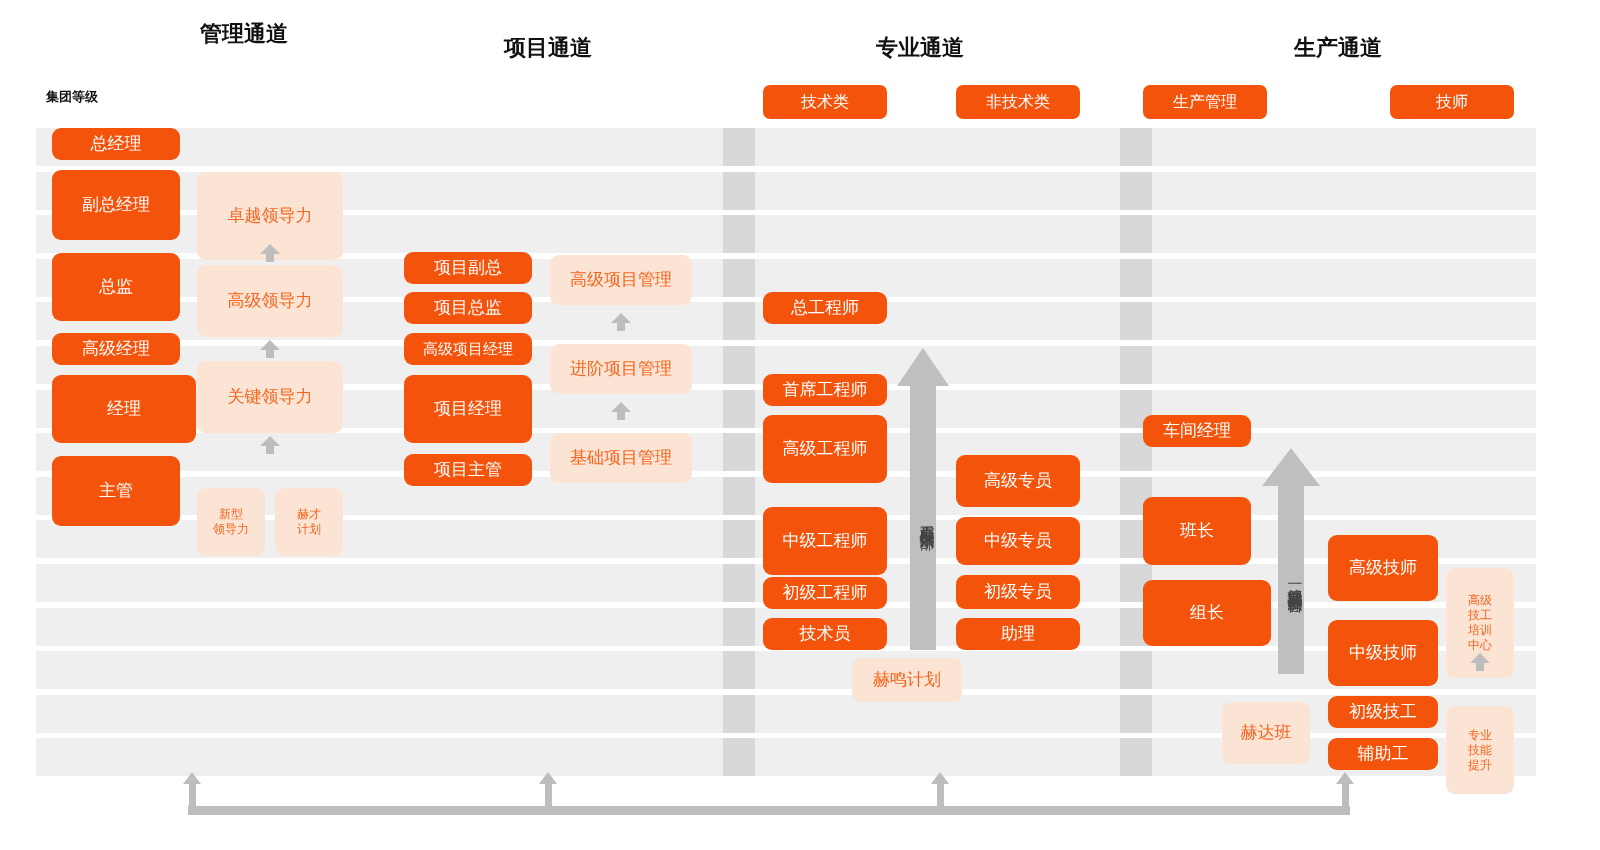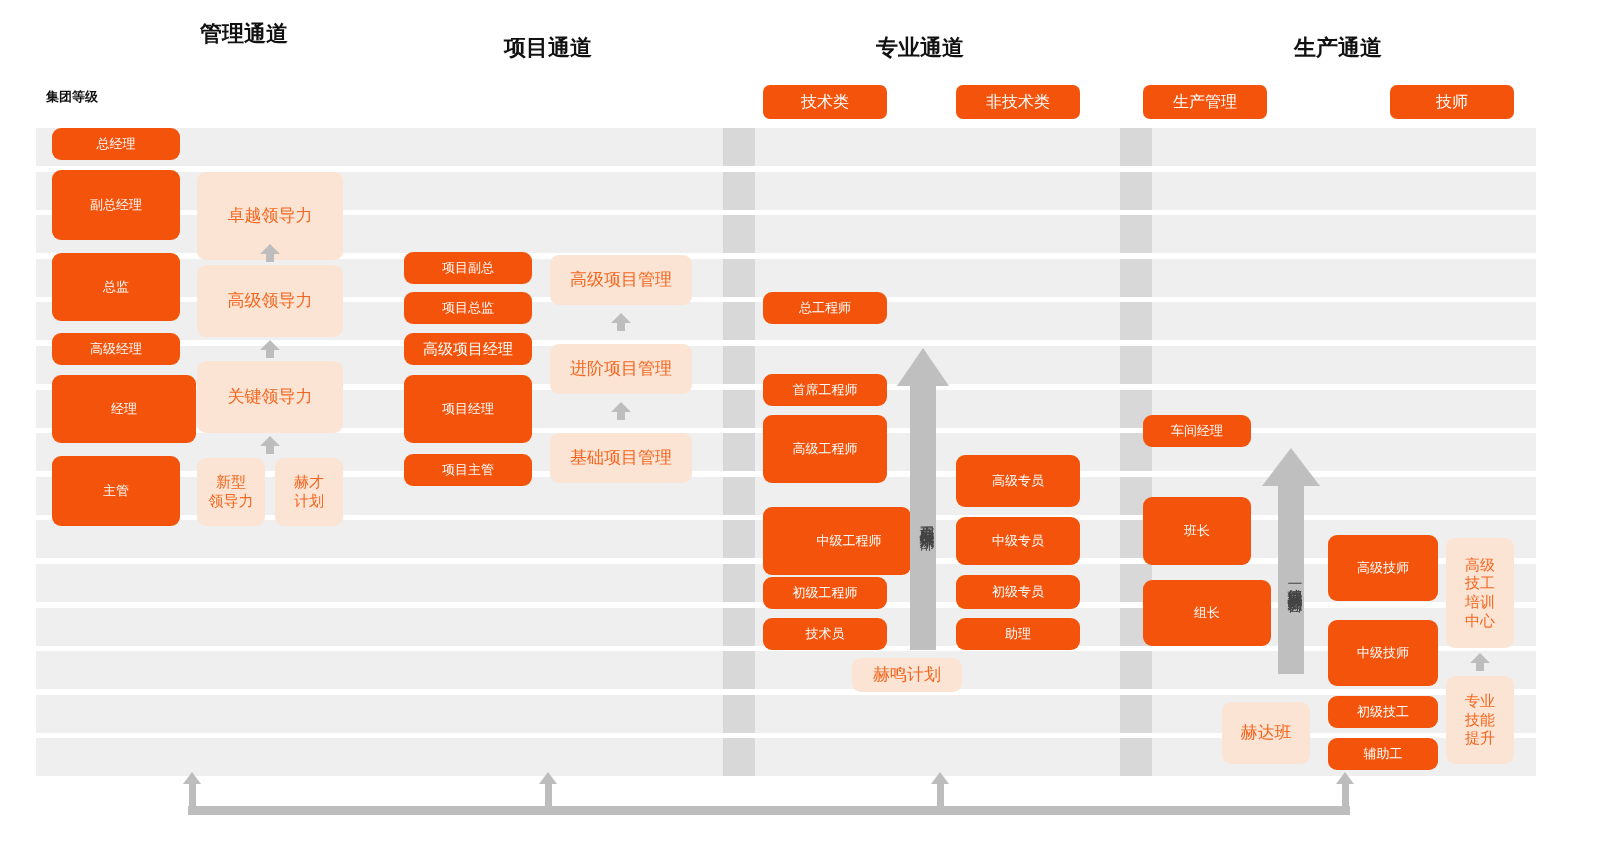--- a/index.html
+++ b/index.html
@@ -17,28 +17,28 @@
   
   .cat-pill{position:absolute;height:34px;border-radius:7px;background:#F4530B;
             color:#fff;font-size:16px;display:flex;align-items:center;
             justify-content:center;white-space:nowrap;}
   .band-seg{position:absolute;background:#EFEFEF;height:38px;}
   .divider{position:absolute;background:#D8D8D8;width:32px;height:38px;}
 
   
   .job{position:absolute;background:#F4530B;border-radius:9px;color:#fff;
        display:flex;align-items:center;justify-content:center;
-       font-size:13px;white-space:nowrap;line-height:1.2;text-align:center;}
+       font-size:17px;white-space:nowrap;line-height:1.2;text-align:center;}
   .job.small{font-size:15px;}
 
   
   .prog{position:absolute;background:#FCE4D4;border-radius:9px;color:#F4661F;
         display:flex;align-items:center;justify-content:center;
         font-size:17px;text-align:center;line-height:1.25;}
-  .prog.small{font-size:15px;}
+  .prog.small{font-size:12px;margin-top:30px;}
   .prog.stack{flex-direction:column;}
 
   
   .uparrow{position:absolute;width:22px;height:20px;}
   .uparrow svg{display:block;}
 
   
   .bigarrow{position:absolute;}
   .bigarrow .shaft{position:absolute;background:#BFBFBF;}
   .bigarrow .head{position:absolute;width:0;height:0;}
@@ -199,36 +199,36 @@
   <div class="uparrow" style="left:610px;top:401px;">
     <svg width="22" height="20" viewBox="0 0 22 20">
         <polygon points="11,1 21,11 15,11 15,19 7,19 7,11 1,11" fill="#BDBDBD"></polygon>
       </svg>
   </div>
   <div class="prog" style="left:550px;top:433px;width:142px;height:50px;">基础项目管理</div>
 
   <div class="job" style="left:763px;top:292px;width:124px;height:32px;">总工程师</div>
   <div class="job" style="left:763px;top:374px;width:124px;height:32px;">首席工程师</div>
   <div class="job" style="left:763px;top:415px;width:124px;height:68px;">高级工程师</div>
-  <div class="job" style="left:763px;top:507px;width:124px;height:68px;padding-left:24px;">中级工程师</div>
+  <div class="job" style="left:763px;top:507px;width:124px;height:68px;">中级工程师</div>
   <div class="job" style="left:763px;top:577px;width:124px;height:32px;">初级工程师</div>
   <div class="job" style="left:763px;top:618px;width:124px;height:32px;">技术员</div>
 
   <div class="job" style="left:956px;top:455px;width:124px;height:52px;">高级专员</div>
   <div class="job" style="left:956px;top:517px;width:124px;height:48px;">中级专员</div>
   <div class="job" style="left:956px;top:575px;width:124px;height:34px;">初级专员</div>
   <div class="job" style="left:956px;top:618px;width:124px;height:32px;">助理</div>
 
   <div class="bigarrow" style="left:897px;top:348px;width:52px;height:302px;">
     <div class="head" style="left:0;top:0;border-left:26px solid transparent;border-right:26px solid transparent;border-bottom:38px solid #BFBFBF;"></div>
     <div class="shaft" style="left:13px;top:37px;width:26px;height:265px;"></div>
     <div class="vtext" style="left:13px;top:40px;width:26px;height:262px;">工程师发展计划俱乐部</div>
   </div>
 
-  <div class="prog" style="left:852px;top:658px;width:110px;height:34px;">赫鸣计划</div>
+  <div class="prog" style="left:852px;top:658px;width:110px;height:44px;">赫鸣计划</div>
 
   <div class="job" style="left:1143px;top:415px;width:108px;height:32px;">车间经理</div>
   <div class="job" style="left:1143px;top:497px;width:108px;height:68px;">班长</div>
   <div class="job" style="left:1143px;top:580px;width:128px;height:66px;">组长</div>
 
   <div class="bigarrow" style="left:1262px;top:448px;width:58px;height:226px;">
     <div class="head" style="left:0;top:0;border-left:29px solid transparent;border-right:29px solid transparent;border-bottom:38px solid #BFBFBF;"></div>
     <div class="shaft" style="left:16px;top:37px;width:26px;height:189px;"></div>
     <div class="vtext" style="left:16px;top:40px;width:26px;height:186px;">一线管理发展计划训练营</div>
   </div>

